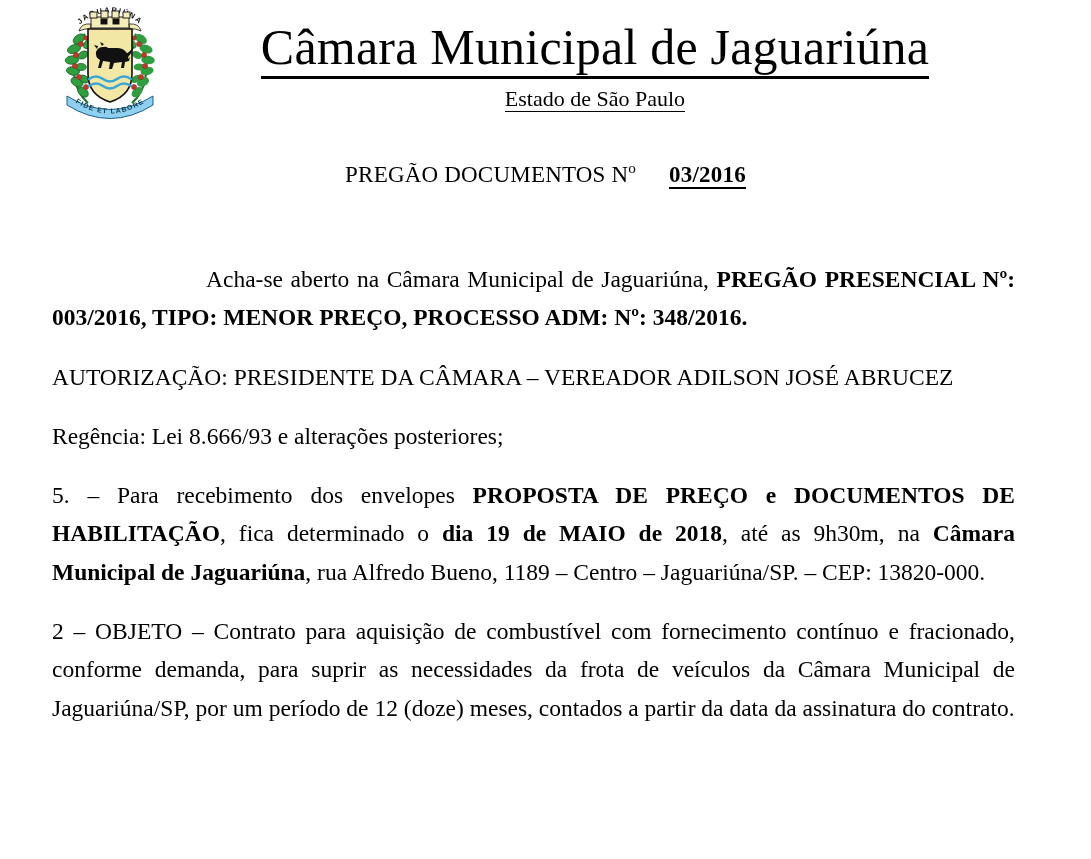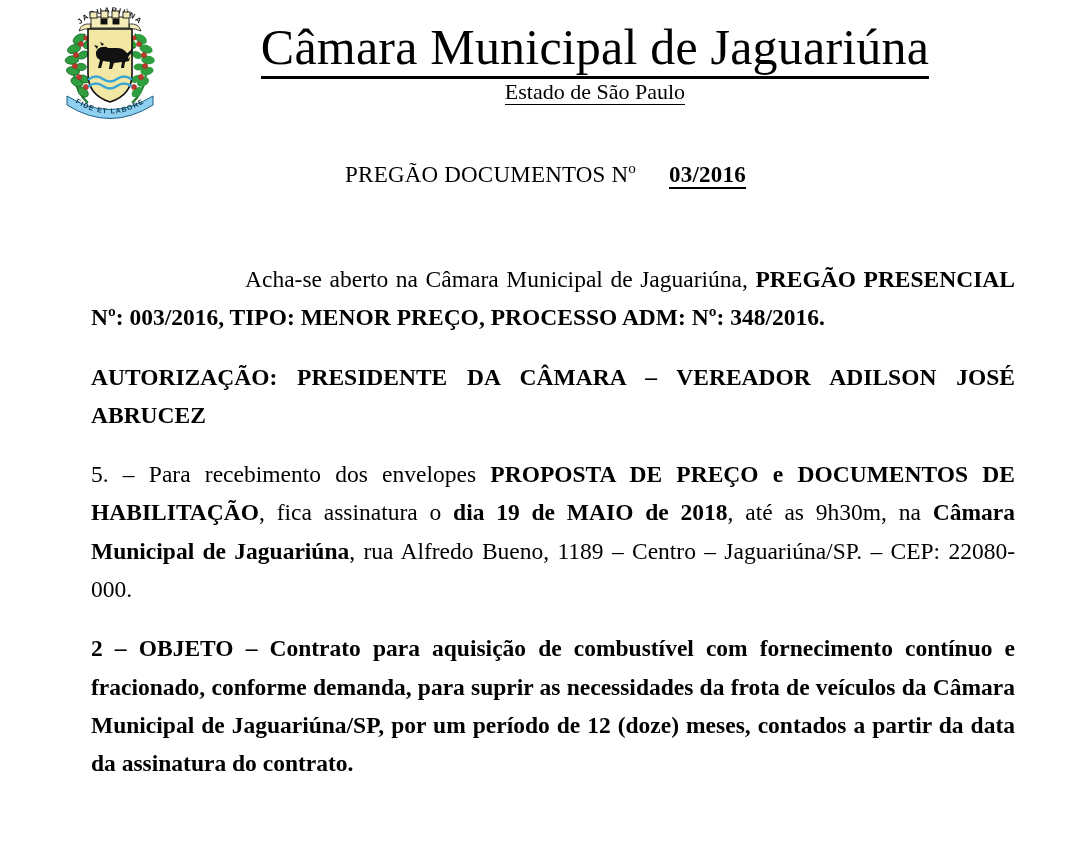--- a/index.html
+++ b/index.html
@@ -46,20 +46,21 @@
   .org-title {
     font-size: 50px;
     line-height: 1.08;
     letter-spacing: 0.2px;
     white-space: nowrap;
     display: inline-block;
     border-bottom: 3px solid #000;
     padding-bottom: 2px;
   }
   .state-line-wrap {
+    margin-top: 7px;
     text-align: center;
   }
   .state-line {
     font-size: 22px;
     display: inline-block;
     border-bottom: 1.5px solid #000;
     padding-bottom: 0px;
     line-height: 1.15;
   }
 
@@ -74,31 +75,31 @@
     font-weight: bold;
     border-bottom: 2.5px solid #000;
     padding-bottom: 0px;
     margin-left: 27px;
   }
   .sup { font-size: 0.66em; vertical-align: super; line-height: 0; }
 
   
   .body-wrap {
     margin-top: 72px;
-    padding: 0 76px 0 91px;
+    padding: 0 76px 0 52px;
   }
   p.para {
     margin: 0 0 21px 0;
     font-size: 23.5px;
     line-height: 1.63;
     text-align: justify;
     text-justify: inter-word;
   }
   p.para.indent { text-indent: 154px; }
-  p.para.bold   { font-weight: bold; }
+  p.para.bold   { font-weight: normal; }
   .b { font-weight: bold; }
 </style>
 </head>
 <body>
 
 <div class="page">
 
   <div class="header">
 
     <div class="crest">
@@ -209,19 +210,20 @@
     <span>PREGÃO DOCUMENTOS N</span><span class="sup">o</span>
     <span class="num">03/2016</span>
   </div>
 
   <div class="body-wrap">
 
     <p class="para indent"><span>Acha-se aberto na Câmara Municipal de Jaguariúna, </span><span class="b">PREGÃO PRESENCIAL Nº: 003/2016, TIPO: MENOR PREÇO, PROCESSO ADM: Nº: 348/2016</span><span class="b">.</span></p>
 
     <p class="para bold"><span>AUTORIZAÇÃO: PRESIDENTE DA CÂMARA – VEREADOR ADILSON JOSÉ ABRUCEZ</span></p>
 
-
-    <p class="para"><span>5. – Para recebimento dos envelopes </span><span class="b">PROPOSTA DE PREÇO e DOCUMENTOS DE HABILITAÇÃO</span><span>, fica assinatura o </span><span class="b">dia 19 de MAIO de 2018</span><span>, até as 9h30m, na </span><span class="b">Câmara Municipal de Jaguariúna</span><span>, rua Alfredo Bueno, 1189 – Centro – Jaguariúna/SP. – CEP: 22080-000.</span></p>
+    <p class="para"><span>Regência: Lei 8.666/93 e alterações posteriores;</span></p>
+
+    <p class="para"><span>5. – Para recebimento dos envelopes </span><span class="b">PROPOSTA DE PREÇO e DOCUMENTOS DE HABILITAÇÃO</span><span>, fica determinado o </span><span class="b">dia 19 de MAIO de 2018</span><span>, até as 9h30m, na </span><span class="b">Câmara Municipal de Jaguariúna</span><span>, rua Alfredo Bueno, 1189 – Centro – Jaguariúna/SP. – CEP: 13820-000.</span></p>
 
     <p class="para bold"><span>2 – OBJETO – Contrato para aquisição de combustível com fornecimento contínuo e fracionado, conforme demanda, para suprir as necessidades da frota de veículos da Câmara Municipal de Jaguariúna/SP, por um período de 12 (doze) meses, contados a partir da data da assinatura do contrato.</span></p>
 
   </div>
 </div>
 
 </body></html>

